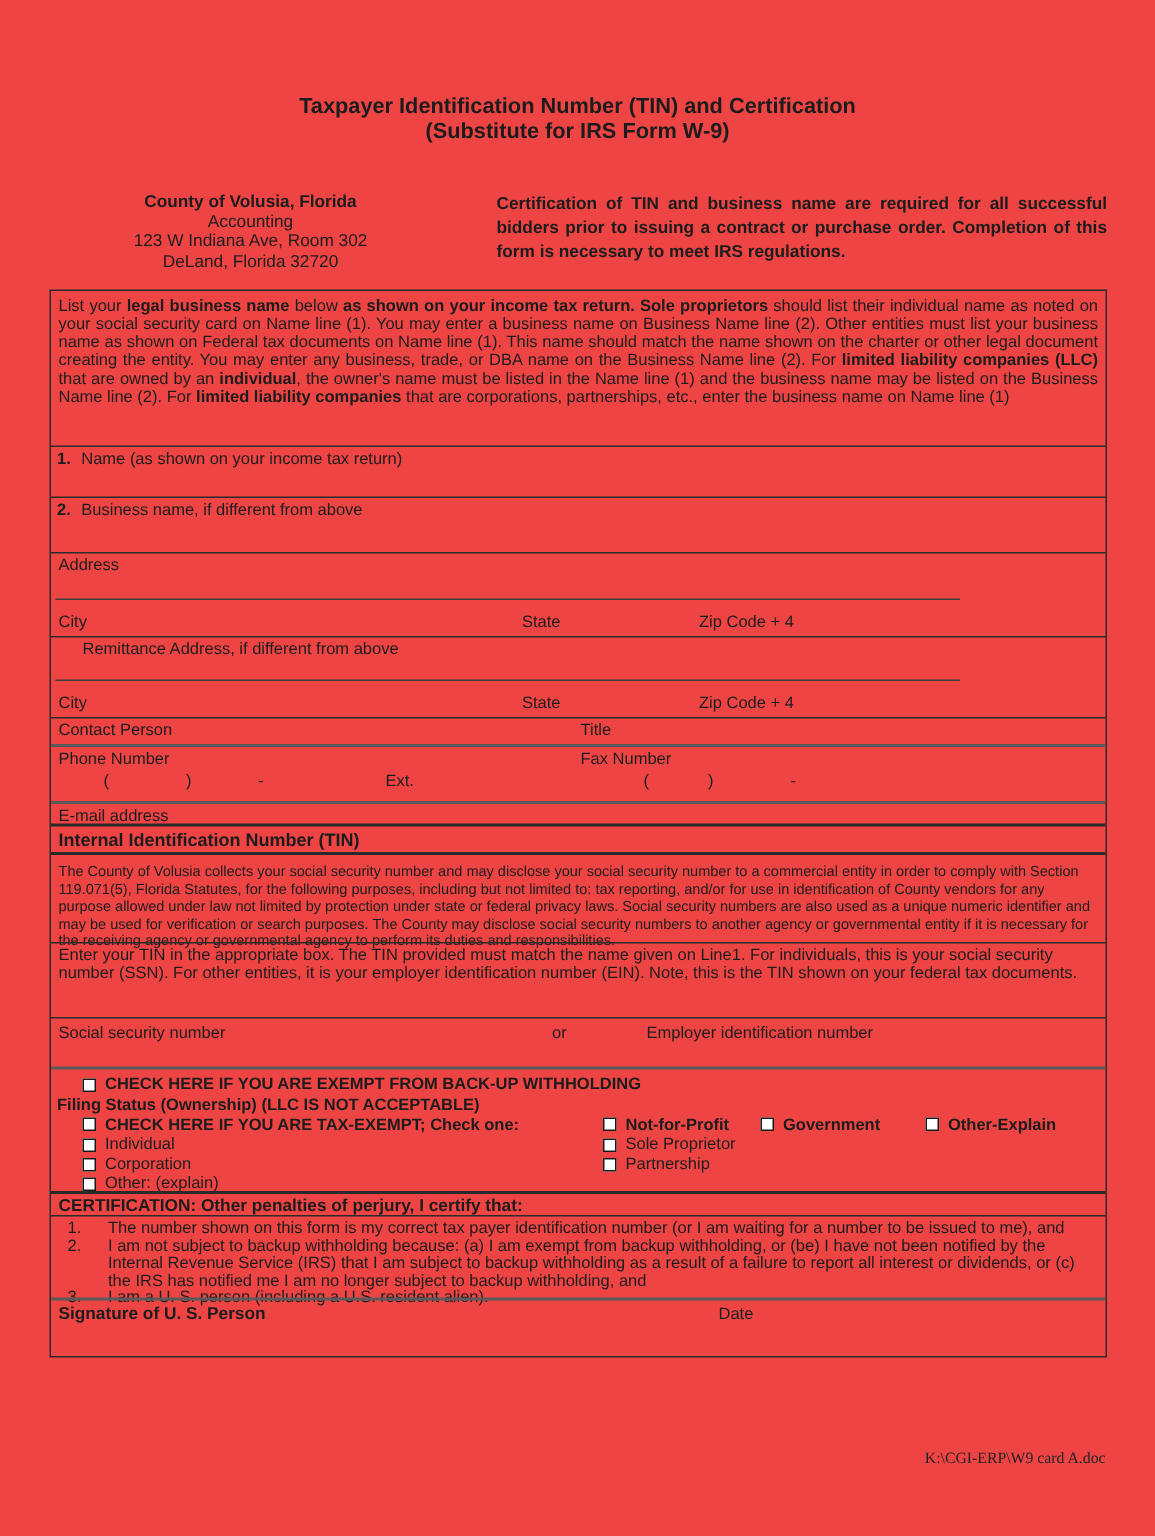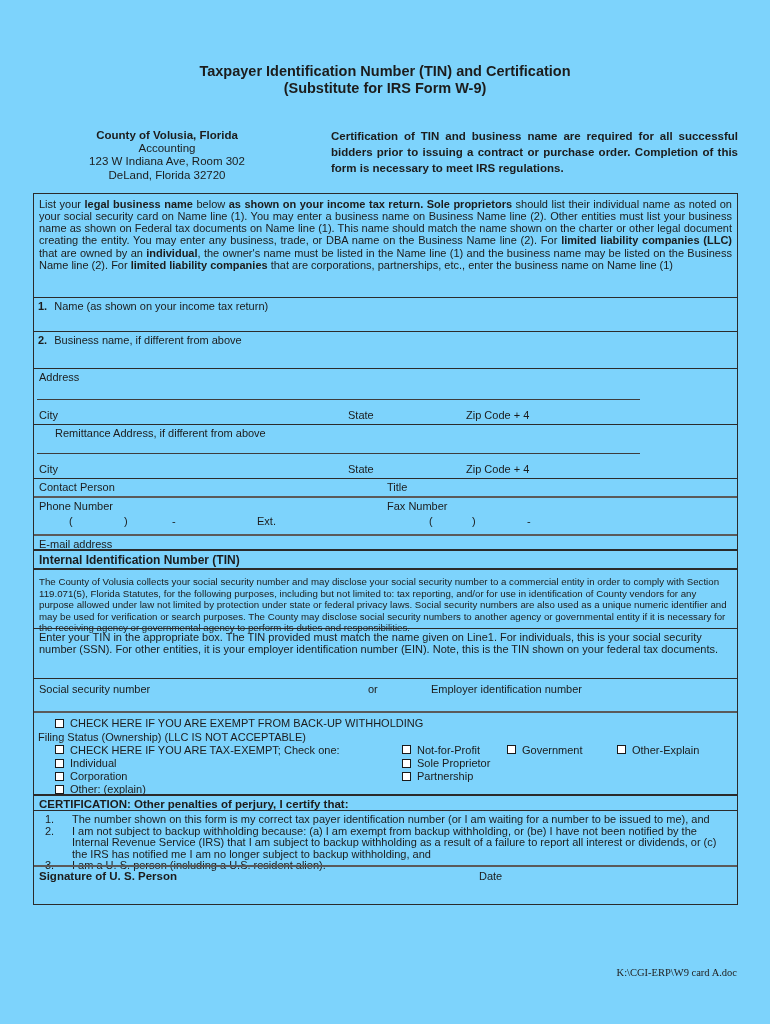--- a/index.html
+++ b/index.html
@@ -1,37 +1,37 @@
 <!DOCTYPE html>
 <html><head>
 <meta charset="utf-8">
 <style>
   * { margin:0; padding:0; box-sizing:border-box; }
   html,body { background:#fff; }
   .page {
-    position:relative; width:770px; height:1024px; background:#7dd3fc;
+    position:relative; width:770px; height:1024px; background:#ef4444;
     font-family:"Liberation Sans", sans-serif; color:#1c1c1c; overflow:hidden;
   }
   .doc-title { position:absolute; top:63px; left:0; width:100%; text-align:center;
     font-size:14.5px; font-weight:bold; line-height:16.5px; }
   .header-cols { position:absolute; top:129px; left:33px; width:705px; display:flex; }
   .org-block { width:268px; text-align:center; font-size:11.5px; line-height:13.2px; }
   .org-name { font-weight:bold; }
   .cert-note { flex:1; margin-left:30px; font-weight:bold; font-size:11.5px;
     line-height:15.8px; text-align:justify; }
 
   .form-table { position:absolute; top:193px; left:33px; width:705px;
     border:1px solid #2b2b2b; font-size:11px; line-height:12.5px; }
   .row { position:relative; border-top:1px solid #2b2b2b; padding:2px 4px; }
   .row.first { border-top:none; }
   .bt2 { border-top:2px solid #5a5a5a; }
   .btb { border-top:2px solid #2a2a2a; }
 
   .intro { height:103px; padding:4px 5px; text-align:justify; line-height:12.15px; }
-  .b { font-weight:normal;text-align:right; }
+  .b { font-weight:bold;text-align:right; }
 
   .row-name { height:34px; }
   .row-biz  { height:37px; }
   .num { font-weight:bold; margin-right:7px; }
 
   .row-addr { height:56px; }
   .row-remit{ height:54px; }
   .fill-line { position:absolute; left:3px; width:603px; border-bottom:1px solid #3d3d3d; }
   .addr-ul  { top:30px; }
   .remit-ul { top:28px; }

